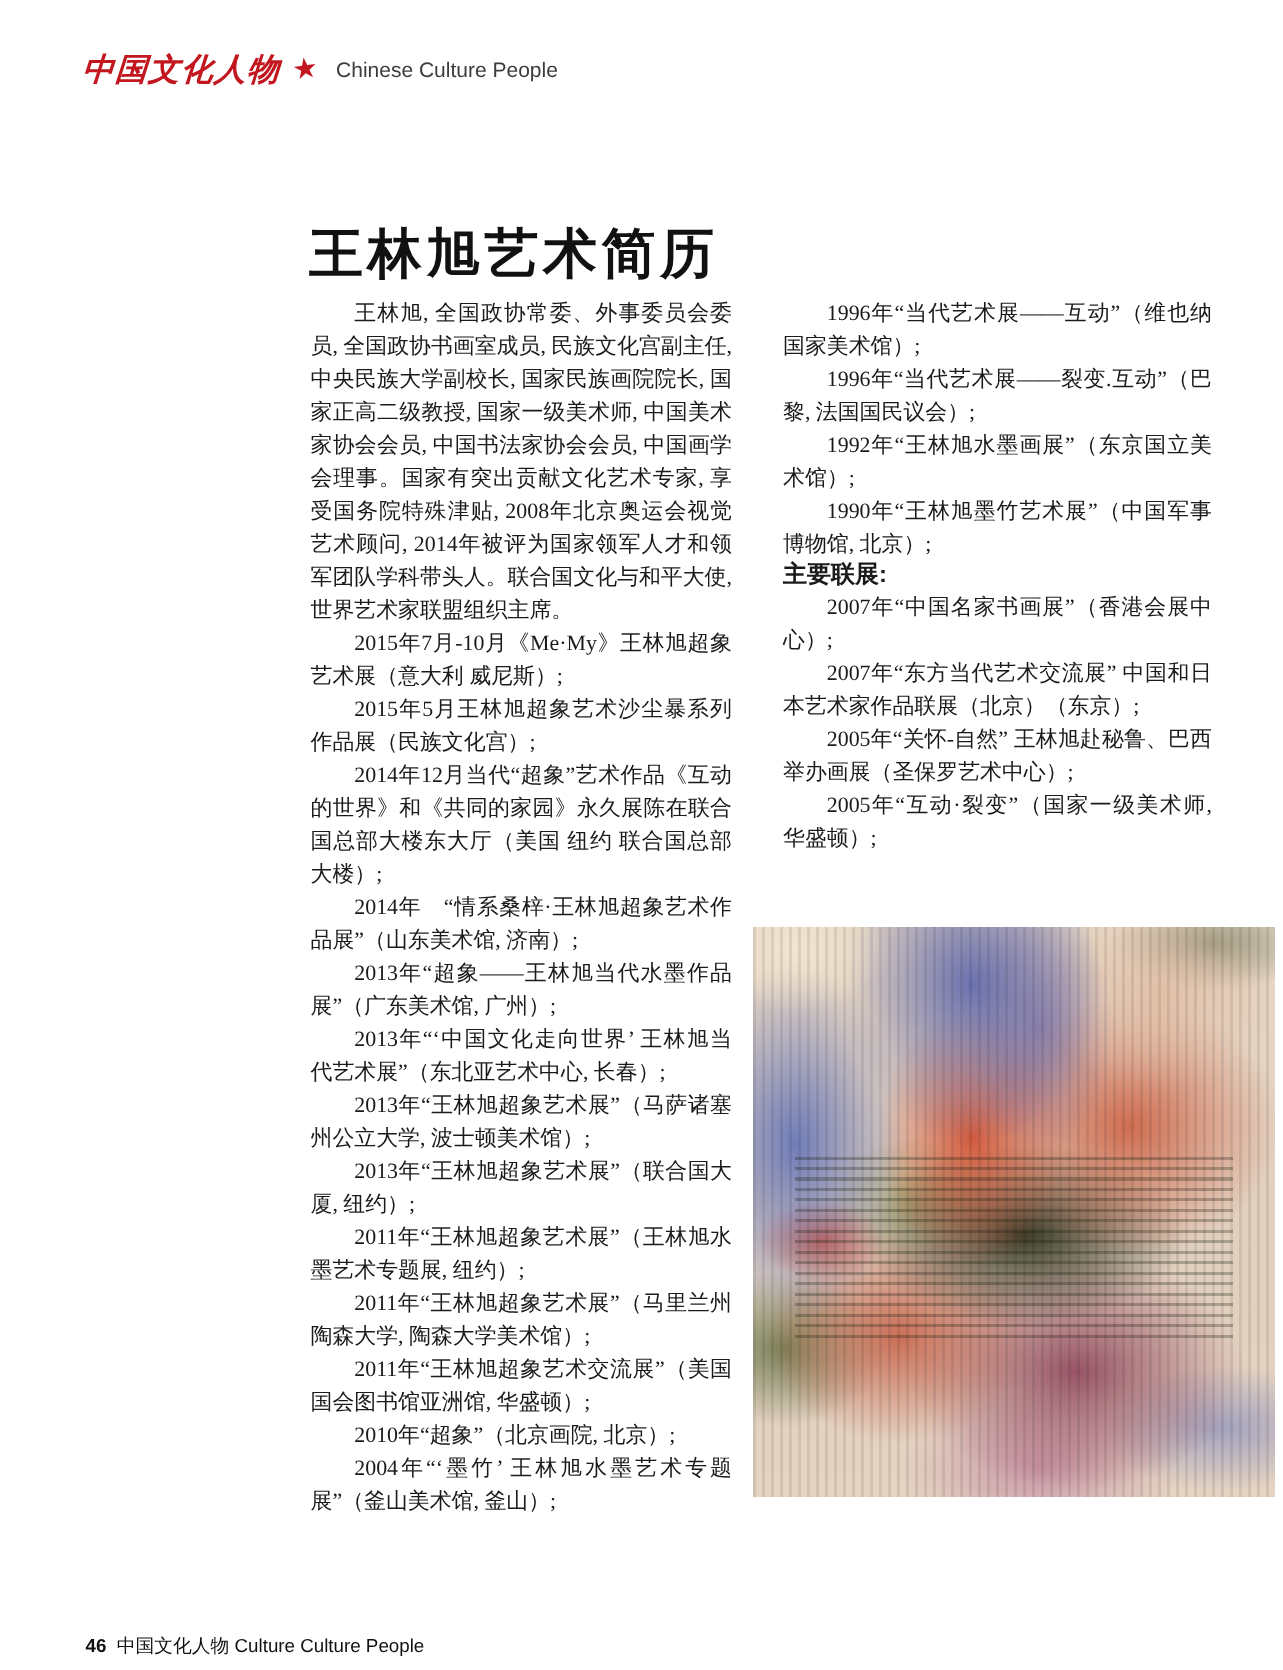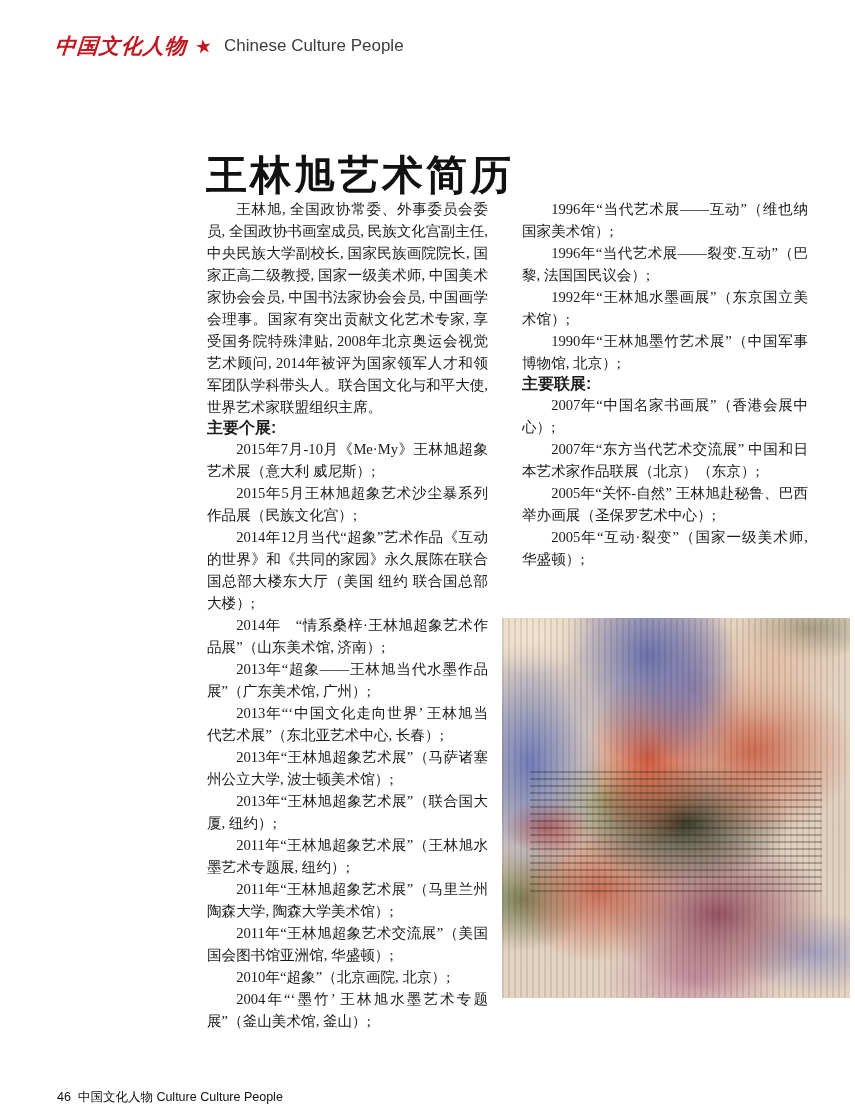--- a/index.html
+++ b/index.html
@@ -17,27 +17,27 @@
   .logo-cn{
     font-family:"DejaVu Serif","Liberation Serif",serif;
     font-weight:bold;font-style:italic;
     font-size:21px;letter-spacing:1px;
     color:#c2171f;transform:skewX(-4deg);
     white-space:nowrap;
   }
   .logo-star{color:#c2171f;font-size:19px;line-height:1;transform:rotate(-8deg);font-style:normal;}
   .logo-en{
     font-family:"Liberation Sans","DejaVu Sans",sans-serif;
-    font-size:17px;color:#3c3c3c;margin-left:4px;white-space:nowrap;
+    font-size:14px;color:#3c3c3c;margin-left:4px;white-space:nowrap;
   }
 
   
   .doc-title{
     position:absolute;left:206px;top:121px;
-    font-size:41px;font-weight:bold;letter-spacing:3px;
+    font-size:36px;font-weight:bold;letter-spacing:3px;
     font-family:"Liberation Serif","DejaVu Serif",serif;
     color:#111;white-space:nowrap;
   }
 
   
   .col{position:absolute;top:198px;font-size:14.6px;line-height:22px;text-align:justify;}
   .col-left{left:207px;width:281px;}
   .col-right{left:522px;width:286px;}
   .col p{margin:0;text-indent:2em;}
   .sec-heading{
@@ -79,38 +79,37 @@
     background:repeating-linear-gradient(0deg, rgba(25,30,15,.28) 0 2px, rgba(255,255,255,0) 2px 7px);
     filter:blur(.4px);
   }
 
   
   .footer{
     position:absolute;left:57px;top:1058px;
     font-family:"Liberation Sans","DejaVu Sans",sans-serif;
     font-size:12.5px;color:#111;display:flex;gap:7px;align-items:baseline;
   }
-  .footer .pageno{font-weight:normal;margin-top:32px;}
+  .footer .pageno{font-weight:bold;margin-top:32px;}
 </style>
 </head>
 <body>
 
 <div class="page">
 
   <div class="masthead">
     <span class="logo-cn">中国文化人物</span>
     <span class="logo-star">★</span>
     <span class="logo-en">Chinese Culture People</span>
   </div>
 
   <h1 class="doc-title">王林旭艺术简历</h1>
 
   <div class="col col-left">
     <p>王林旭, 全国政协常委、外事委员会委员, 全国政协书画室成员, 民族文化宫副主任, 中央民族大学副校长, 国家民族画院院长, 国家正高二级教授, 国家一级美术师, 中国美术家协会会员, 中国书法家协会会员, 中国画学会理事。国家有突出贡献文化艺术专家, 享受国务院特殊津贴, 2008年北京奥运会视觉艺术顾问, 2014年被评为国家领军人才和领军团队学科带头人。联合国文化与和平大使, 世界艺术家联盟组织主席。</p>
-    <p class="sec-heading">主要个展:</p>
     <div>
         <p class="entry">2015年7月-10月《Me·My》王林旭超象艺术展（意大利 威尼斯）;</p>
         <p class="entry">2015年5月王林旭超象艺术沙尘暴系列作品展（民族文化宫）;</p>
         <p class="entry">2014年12月当代“超象”艺术作品《互动的世界》和《共同的家园》永久展陈在联合国总部大楼东大厅（美国 纽约 联合国总部大楼）;</p>
         <p class="entry">2014年　“情系桑梓·王林旭超象艺术作品展”（山东美术馆, 济南）;</p>
         <p class="entry">2013年“超象——王林旭当代水墨作品展”（广东美术馆, 广州）;</p>
         <p class="entry">2013年“‘中国文化走向世界’ 王林旭当代艺术展”（东北亚艺术中心, 长春）;</p>
         <p class="entry">2013年“王林旭超象艺术展”（马萨诸塞州公立大学, 波士顿美术馆）;</p>
         <p class="entry">2013年“王林旭超象艺术展”（联合国大厦, 纽约）;</p>
         <p class="entry">2011年“王林旭超象艺术展”（王林旭水墨艺术专题展, 纽约）;</p>

